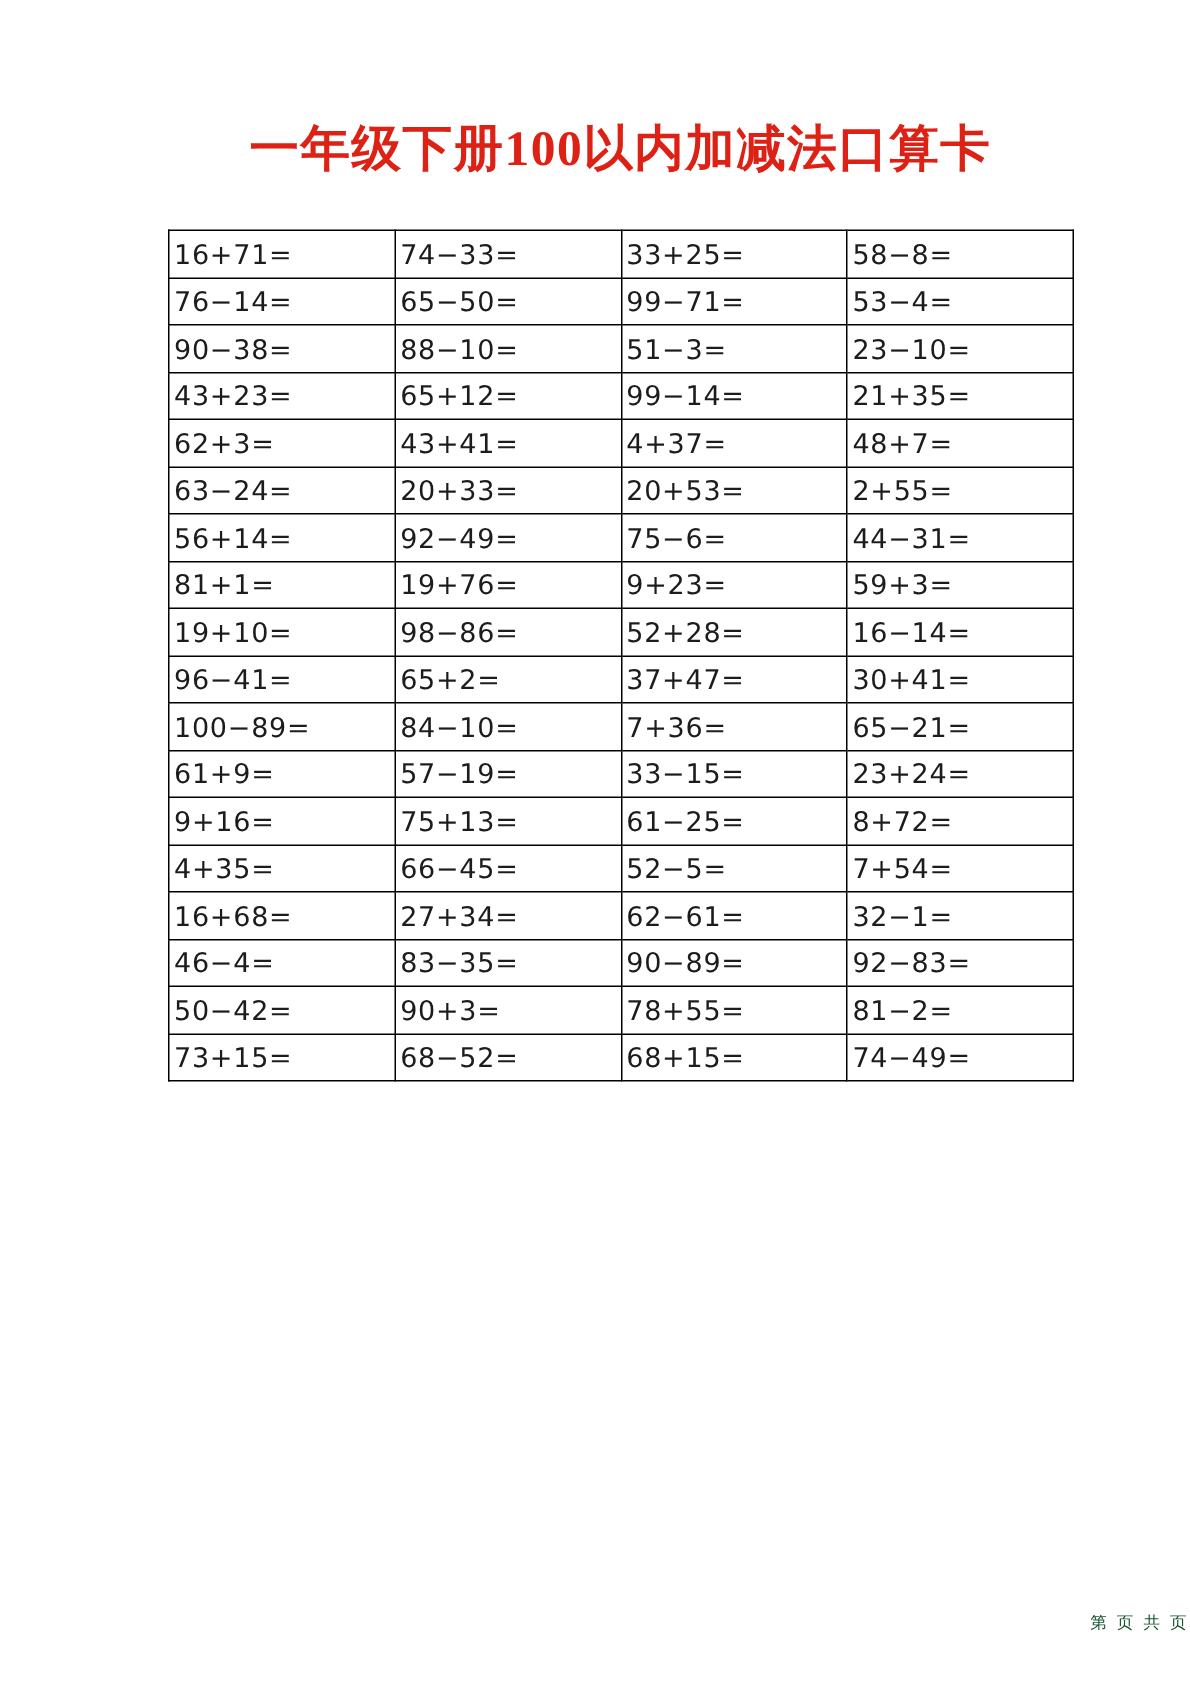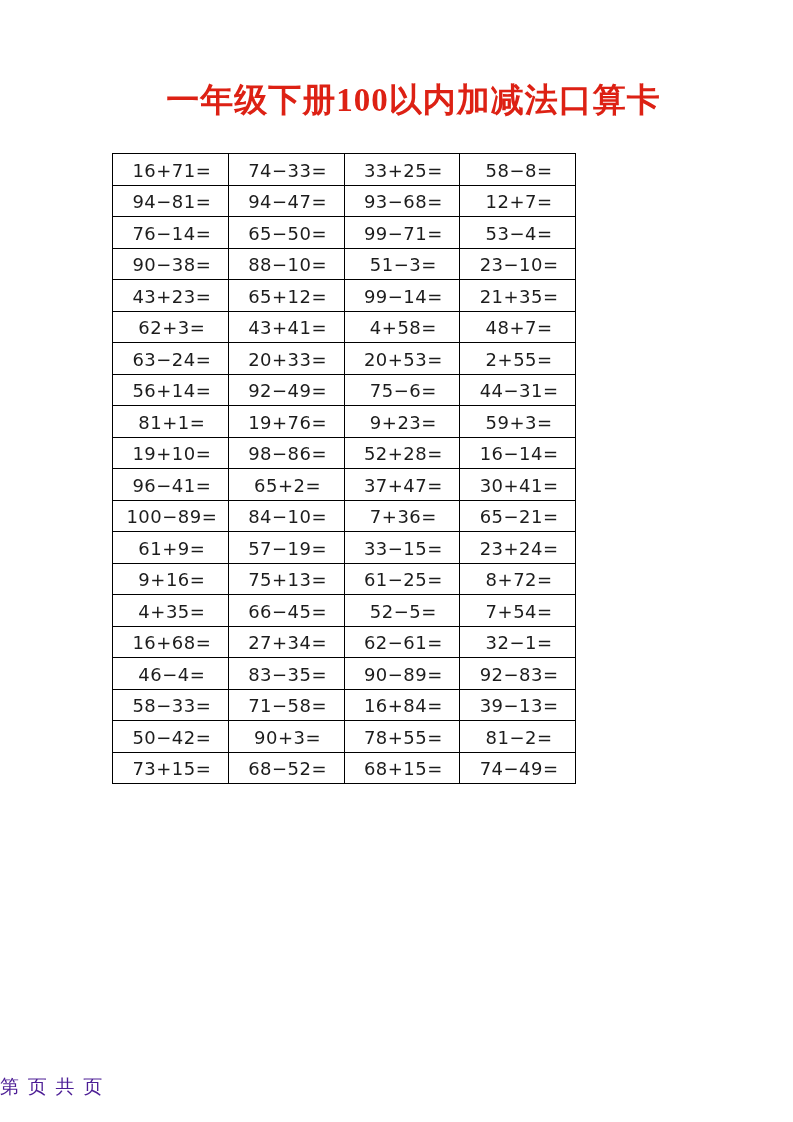--- a/index.html
+++ b/index.html
@@ -26,70 +26,63 @@
     font-weight: bold;
     font-size: 33px;
     letter-spacing: 1px;
     line-height: 1.1;
     padding-left: 17px;
   }
   table.problems {
     position: absolute;
     left: 112px;
     top: 153px;
-    width: 464px;
+    width: 604px;
     border-collapse: collapse;
     table-layout: fixed;
-    text-align: center;
   }
   table.problems td {
     border: 1px solid #000000;
     height: 31.5px;
     box-sizing: border-box;
     padding: 0 0 4px 3px;
     vertical-align: bottom;
     font-family: "DejaVu Sans", "Liberation Sans", sans-serif;
     font-size: 18px;
     color: #1c1c1c;
     letter-spacing: 0.5px;
     white-space: nowrap;
     overflow: hidden;
   }
   .footer {
     position: absolute;
     top: 1074px;
     left: 0;
     width: 100%;
-    text-align: left;
+    text-align: right;
     font-family: "Liberation Serif", serif;
-    font-size: 19px;
-    color: #4c1d95;
+    font-size: 11px;
+    color: #14532d;
     letter-spacing: 2px;
   }
 </style>
 </head>
 <body>
 
 <div class="page">
 
   <h1 class="title" style="color: rgb(221, 33, 20);">一年级下册100以内加减法口算卡</h1>
 
   <table class="problems">
     <tbody>
         <tr>
           <td>16+71=</td>
           <td>74−33=</td>
           <td>33+25=</td>
           <td>58−8=</td>
-        </tr>
-        <tr>
-          <td>94−81=</td>
-          <td>94−47=</td>
-          <td>93−68=</td>
-          <td>12+7=</td>
         </tr>
         <tr>
           <td>76−14=</td>
           <td>65−50=</td>
           <td>99−71=</td>
           <td>53−4=</td>
         </tr>
         <tr>
           <td>90−38=</td>
           <td>88−10=</td>
@@ -98,21 +91,21 @@
         </tr>
         <tr>
           <td>43+23=</td>
           <td>65+12=</td>
           <td>99−14=</td>
           <td>21+35=</td>
         </tr>
         <tr>
           <td>62+3=</td>
           <td>43+41=</td>
-          <td>4+58=</td>
+          <td>4+37=</td>
           <td>48+7=</td>
         </tr>
         <tr>
           <td>63−24=</td>
           <td>20+33=</td>
           <td>20+53=</td>
           <td>2+55=</td>
         </tr>
         <tr>
           <td>56+14=</td>
@@ -168,26 +161,20 @@
           <td>62−61=</td>
           <td>32−1=</td>
         </tr>
         <tr>
           <td>46−4=</td>
           <td>83−35=</td>
           <td>90−89=</td>
           <td>92−83=</td>
         </tr>
         <tr>
-          <td>58−33=</td>
-          <td>71−58=</td>
-          <td>16+84=</td>
-          <td>39−13=</td>
-        </tr>
-        <tr>
           <td>50−42=</td>
           <td>90+3=</td>
           <td>78+55=</td>
           <td>81−2=</td>
         </tr>
         <tr>
           <td>73+15=</td>
           <td>68−52=</td>
           <td>68+15=</td>
           <td>74−49=</td>

